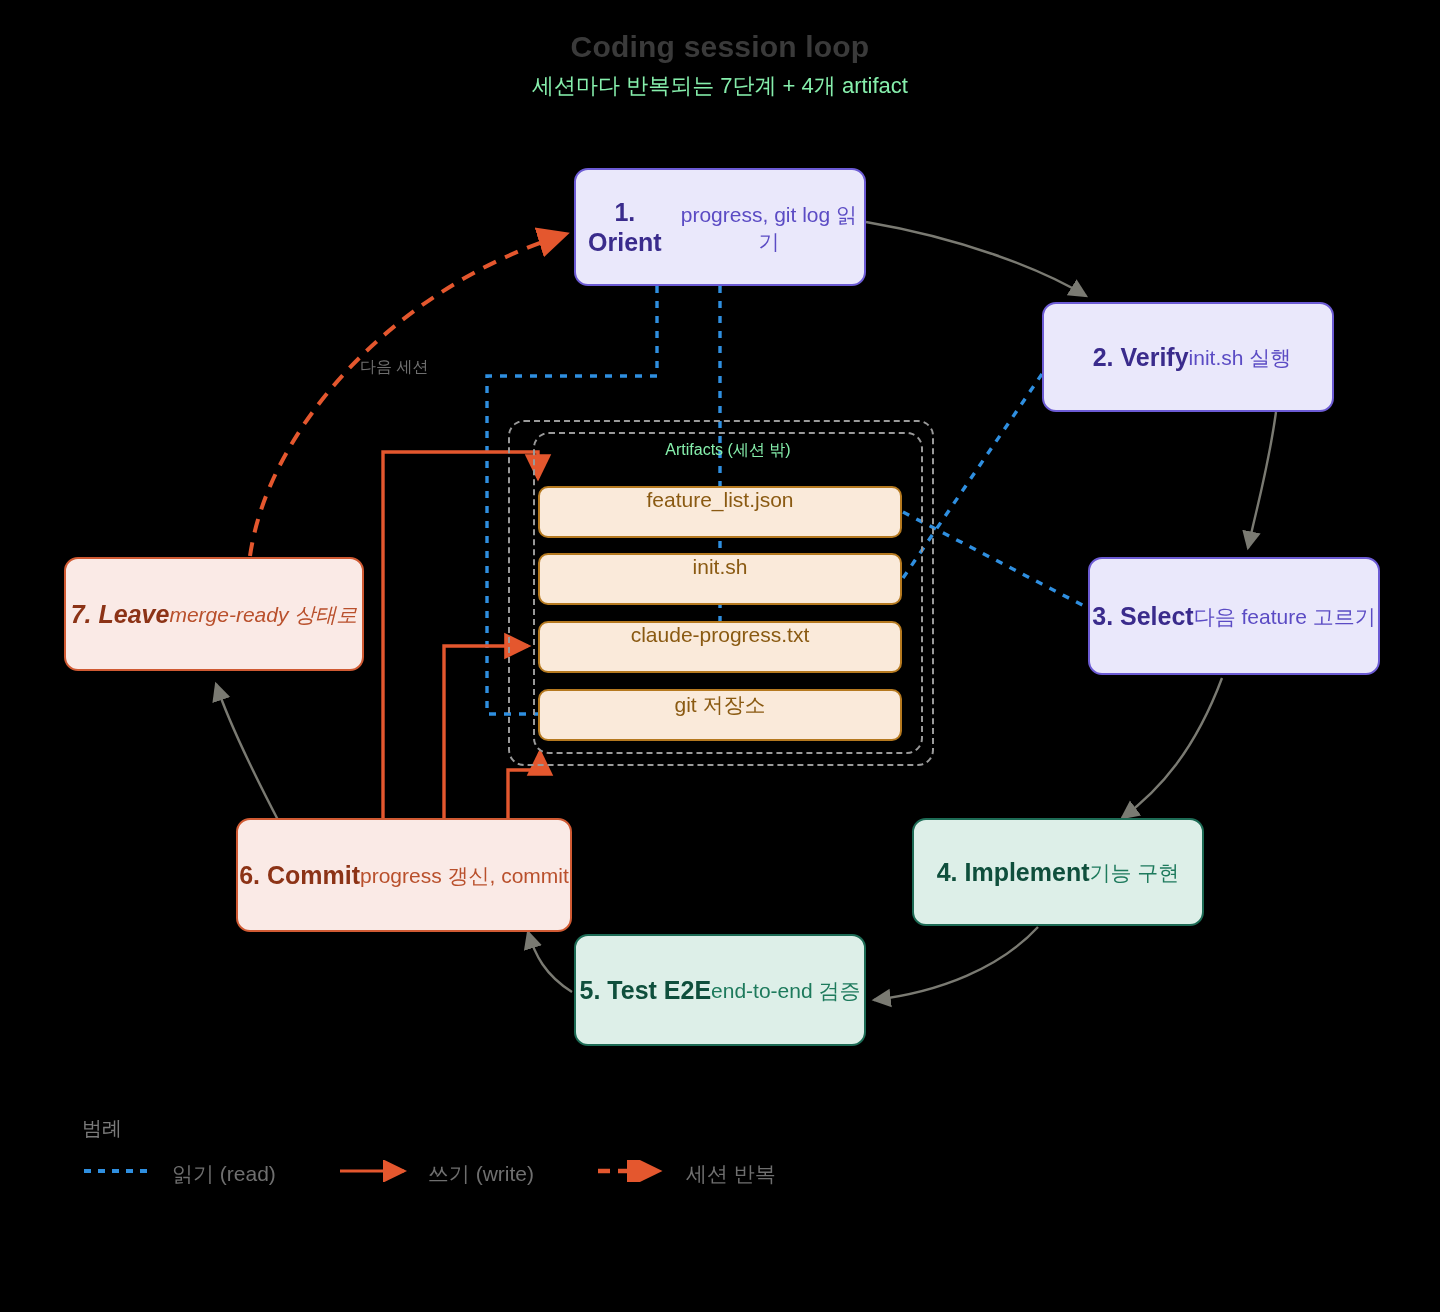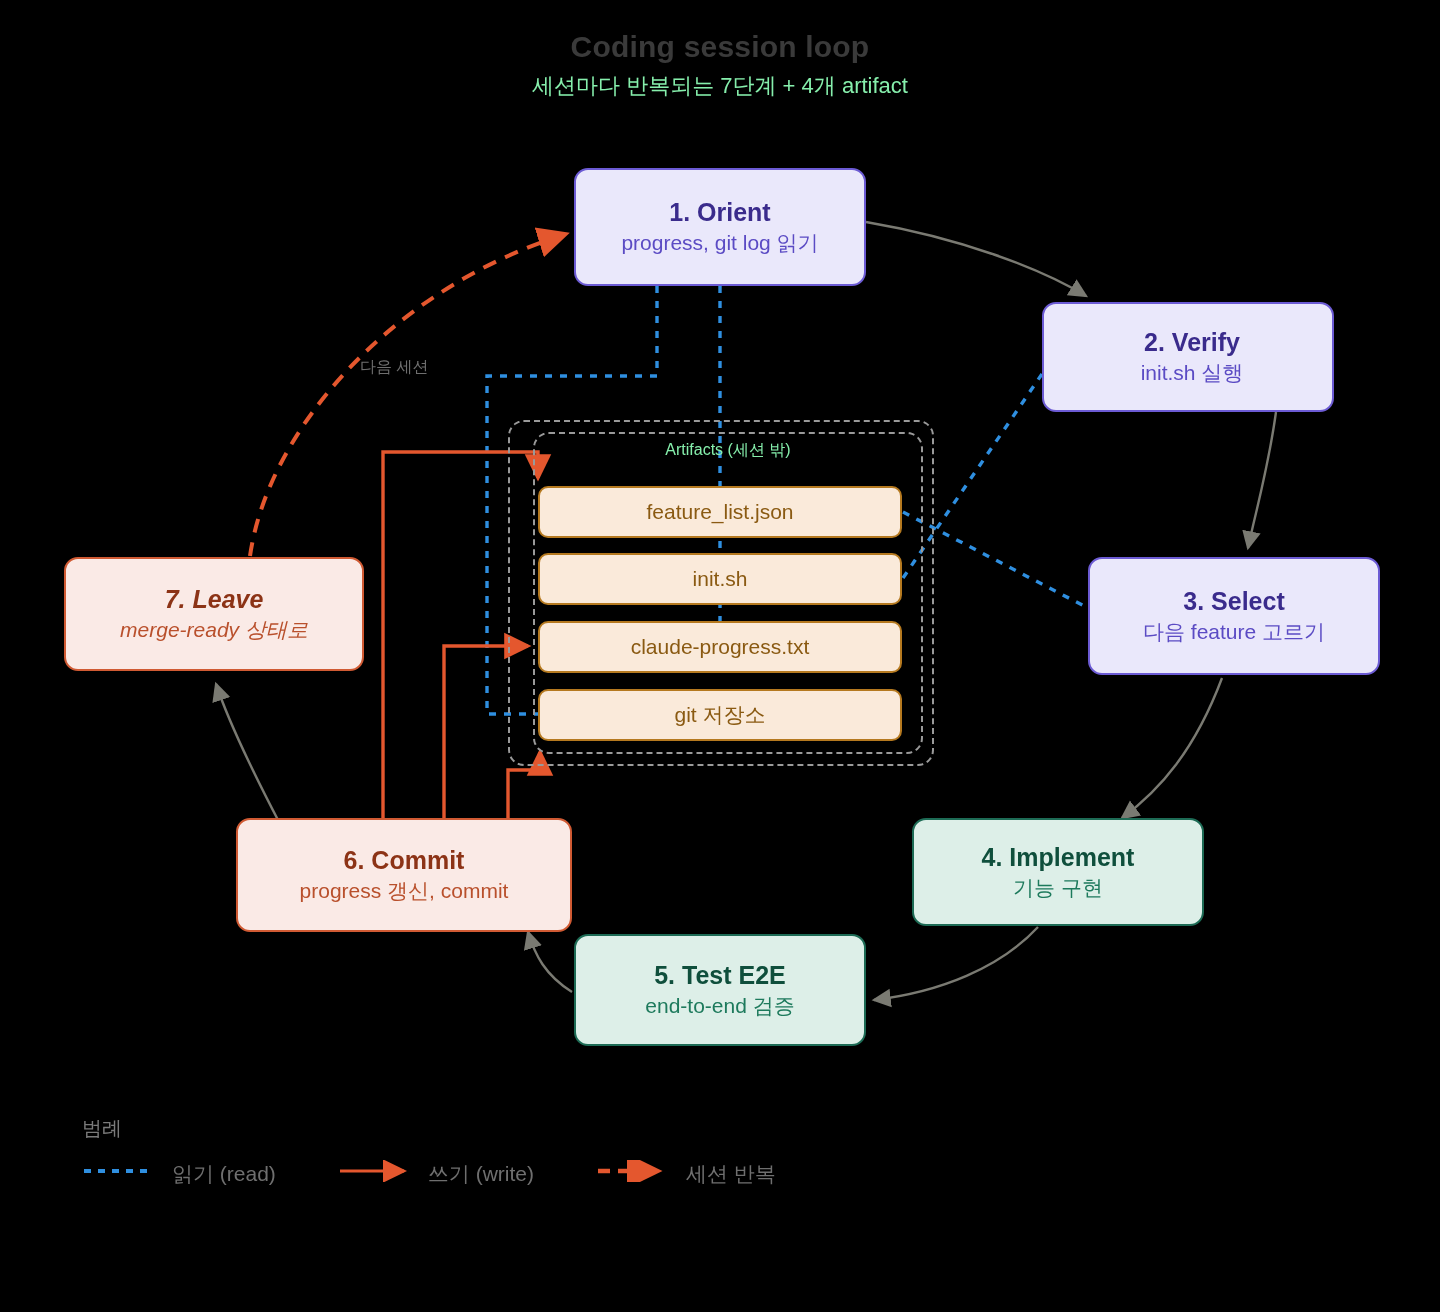--- a/index.html
+++ b/index.html
@@ -50,21 +50,21 @@
   }
 
   
   .node {
     position: absolute;
     box-sizing: border-box;
     border-radius: 14px;
     border-width: 2px;
     border-style: solid;
     display: flex;
-    flex-direction: column;
+    flex-direction: row;
     align-items: center;
     justify-content: center;
     text-align: center;
   }
   .node .node-title {
     font-size: 25px;
     font-weight: 700;
     line-height: 1.2;
   }
   .node .node-sub {
@@ -117,21 +117,21 @@
     font-size: 16px;
     color: #86efac;
   }
   .artifact-item {
     position: absolute;
     box-sizing: border-box;
     background: #faeada;
     border: 2px solid #b5791f;
     border-radius: 10px;
     display: flex;
-    align-items: center;
+    align-items: flex-start;
     justify-content: center;
     font-size: 21px;
     color: #8a5a12;
   }
 
   
   .edge-label {
     position: absolute;
     font-size: 16px;
     color: #6f6f6f;

